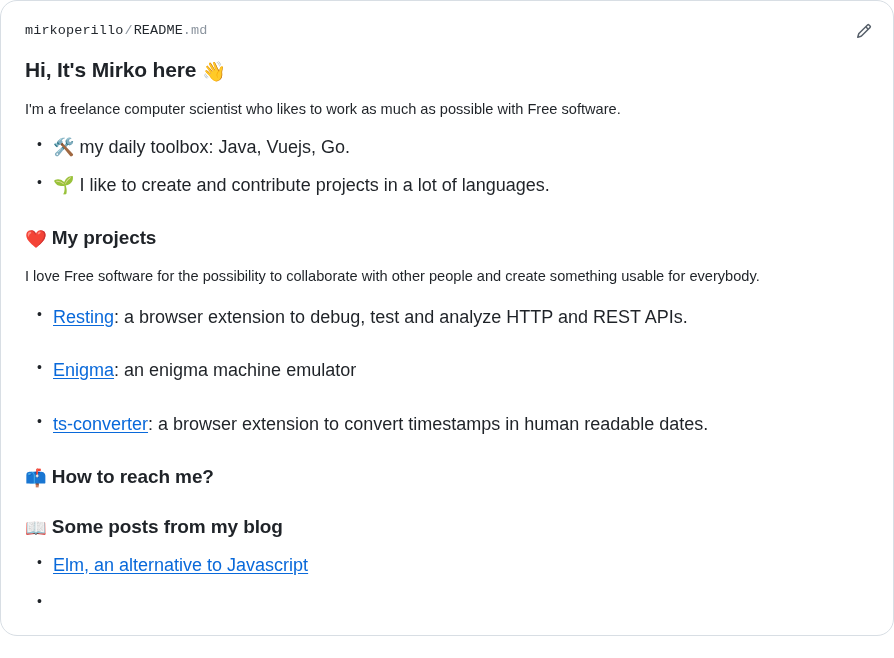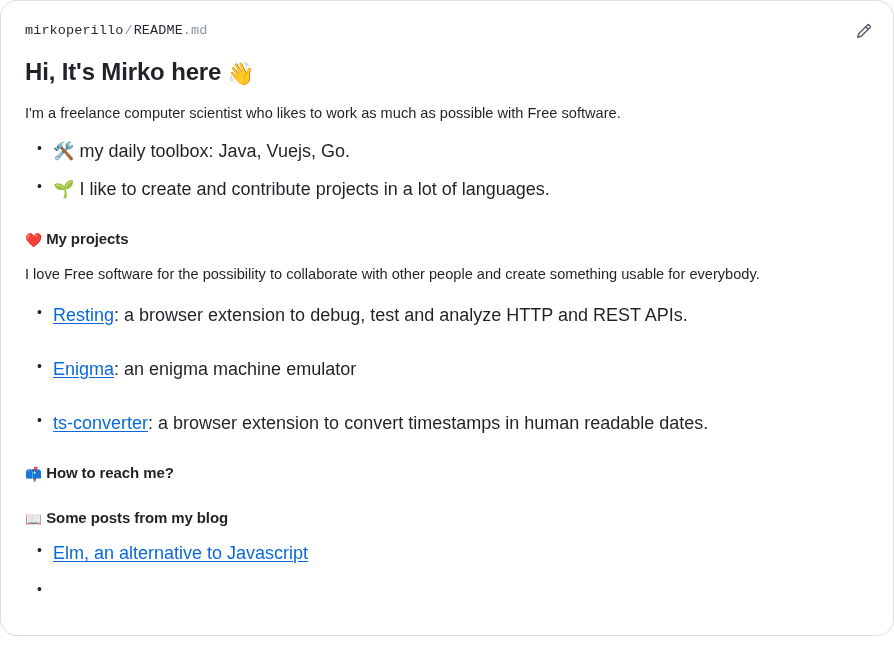--- a/index.html
+++ b/index.html
@@ -62,30 +62,30 @@
 
   
   .markdown-body {
     padding: 0 24px 0 24px;
     color: #1f2328;
     font-size: 14.6px;
     line-height: 1.55;
   }
 
   .markdown-body h1 {
-    font-size: 24px;
+    font-size: 21px;
     font-weight: bold;
     line-height: 1.25;
     color: #1f2328;
     margin: 6px 0 0 0;
     letter-spacing: -0.15px;
   }
 
   .markdown-body h2 {
-    font-size: 15px;
+    font-size: 19px;
     font-weight: bold;
     line-height: 1.25;
     color: #1f2328;
     margin: 26px 0 0 0;
     letter-spacing: -0.1px;
   }
 
   .markdown-body p {
     margin: 16px 0 0 0;
     font-size: 14.6px;

